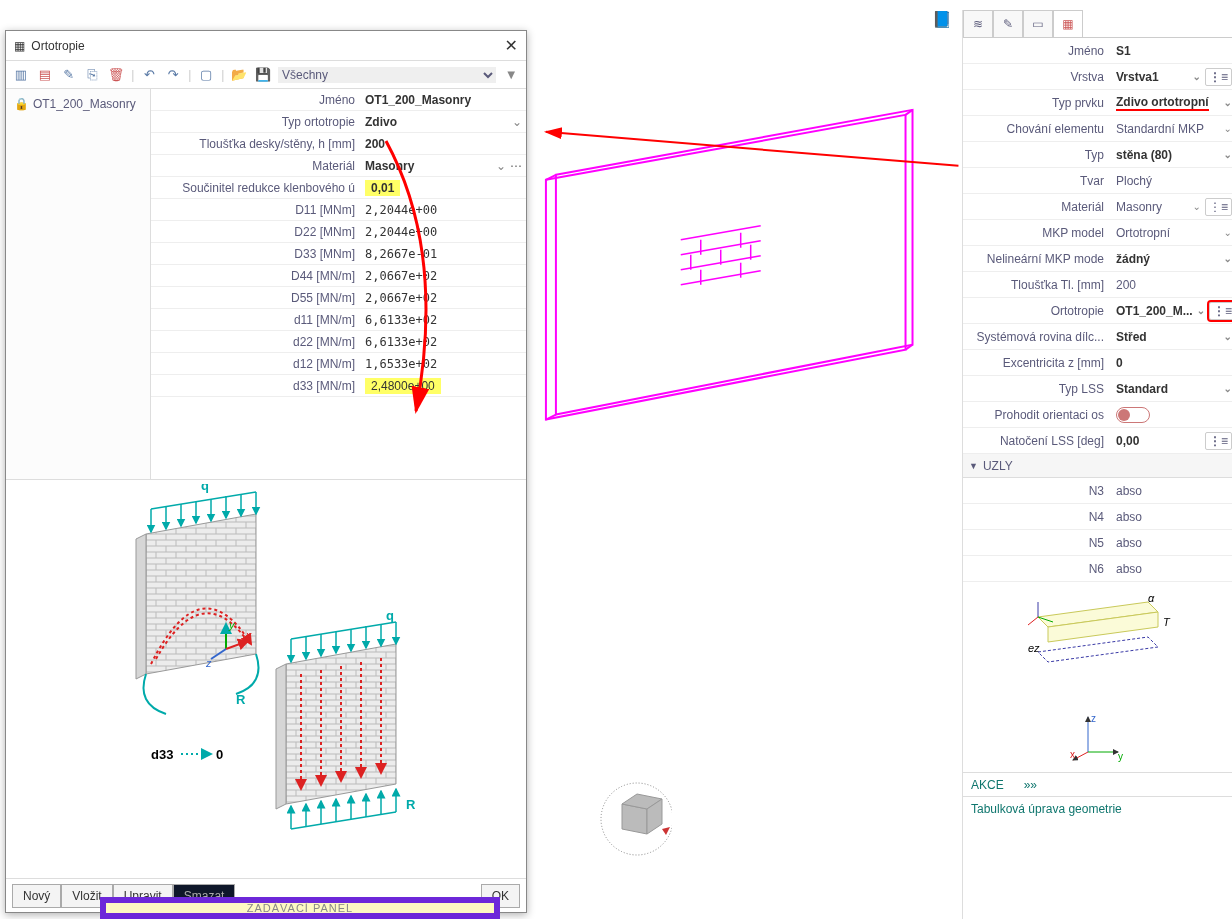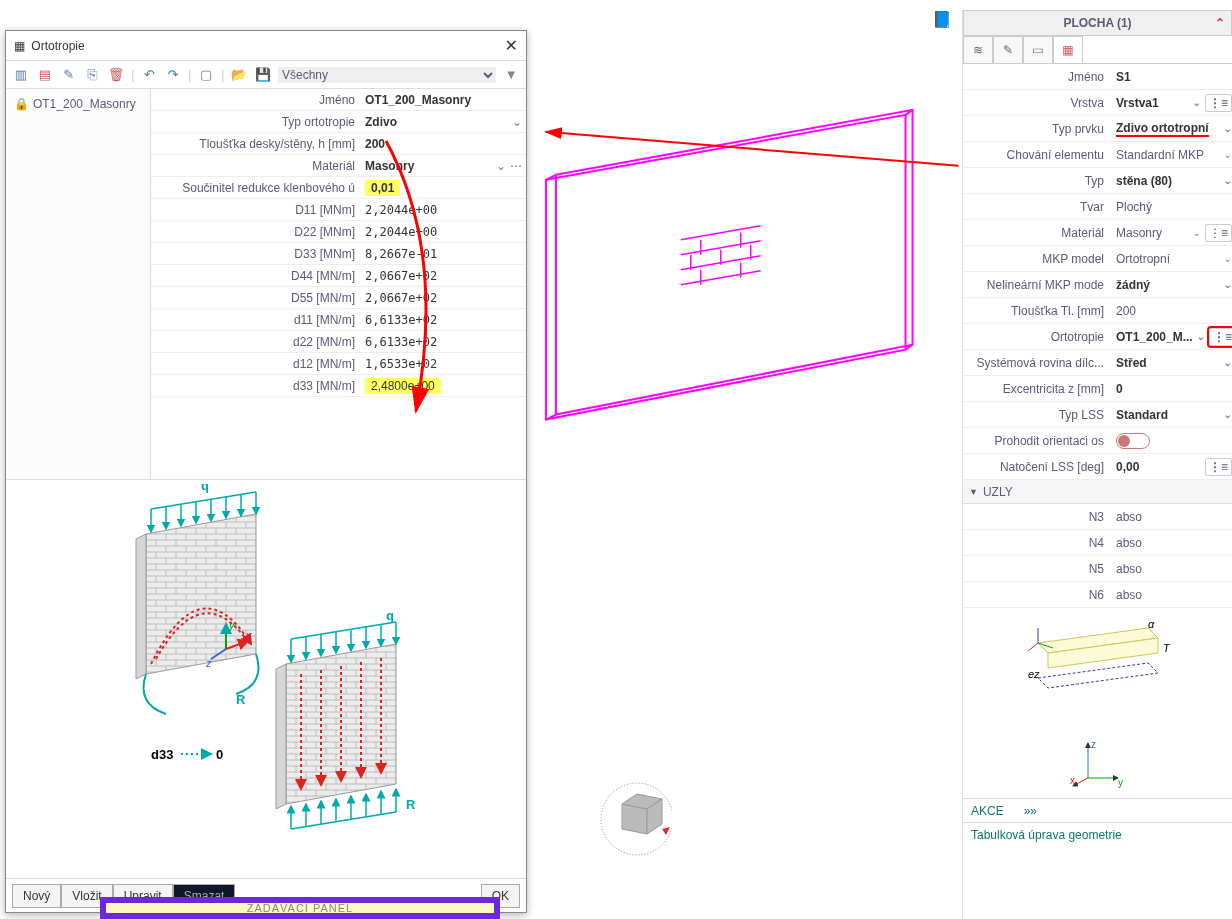--- a/index.html
+++ b/index.html
@@ -101,24 +101,20 @@
         <circle cx="45" cy="40" r="36"></circle>
       </g>
       <path d="M70,50 L78,48 L74,56 Z" fill="#c33"></path>
     </svg>
   </div>
 </div>
 
 <span class="book-icon">📘</span>
 
 <div class="right-panel">
-  <div class="panel-head">
-    <span>PLOCHA (1)</span>
-    <span class="chev">⌃</span>
-  </div>
   <div class="tab-row">
     <div class="tab">≋</div>
     <div class="tab">✎</div>
     <div class="tab">▭</div>
     <div class="tab sel" style="color:#c55">▦</div>
   </div>
 
   <div class="prop-row">
       <div class="prop-label">Jméno</div>
       <div class="prop-val bold">S1</div>

